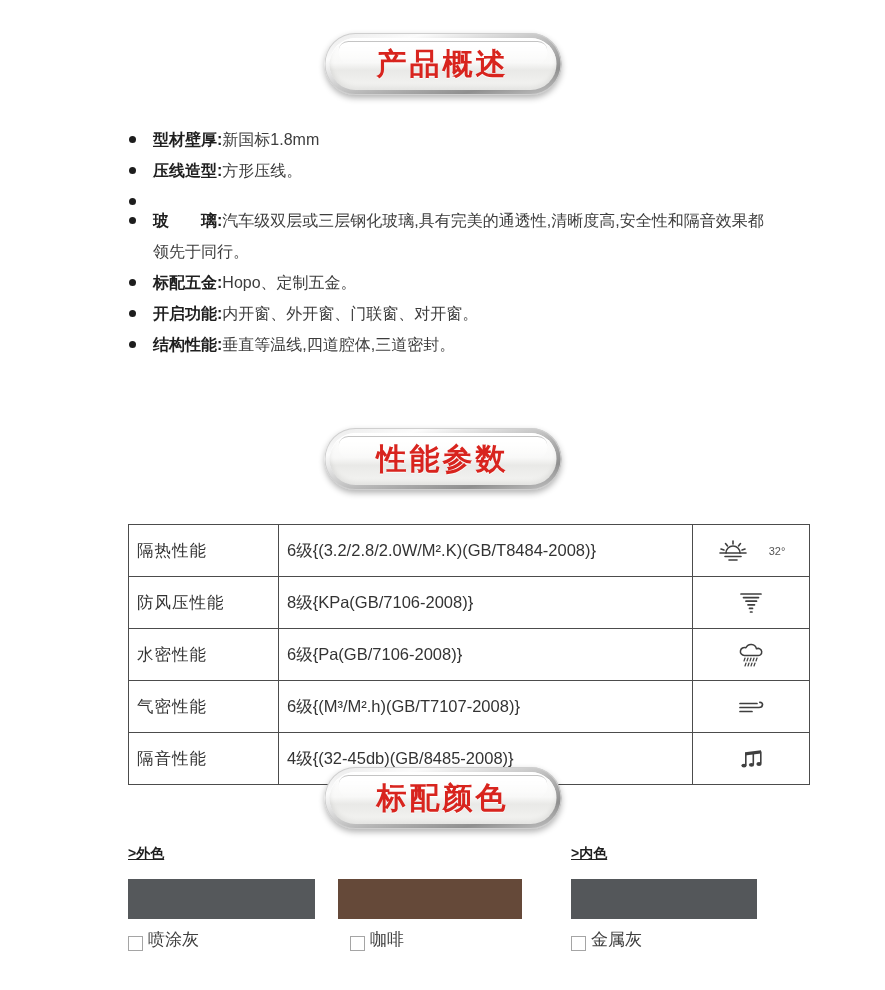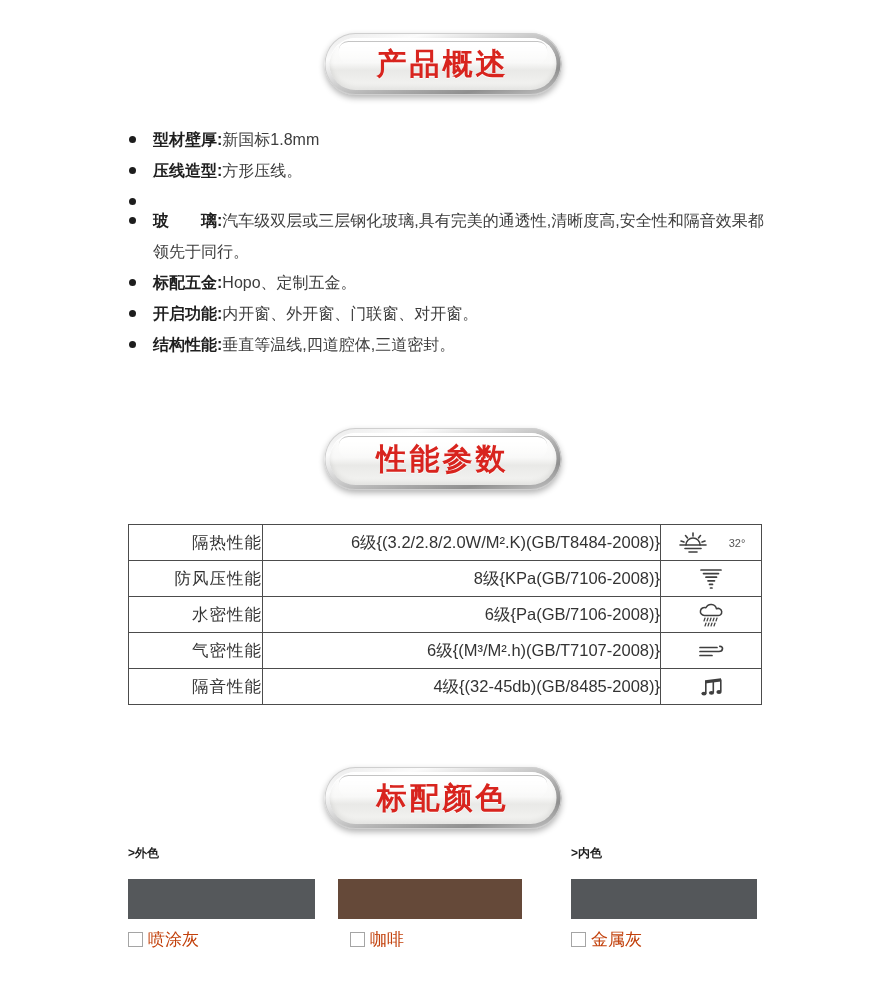--- a/index.html
+++ b/index.html
@@ -37,34 +37,34 @@
   
   .bullets{position:absolute;top:124px;left:128px;width:648px;}
   .bullet-item{display:flex;align-items:flex-start;}
   .bullet-dot{flex:none;width:7px;height:7px;border-radius:50%;background:#1d1d1d;margin:12px 17px 0 1px;}
   .bullet-text{font-size:16px;line-height:31px;color:#3d3d3d;}
   .bullet-label{font-weight:bold;color:#1f1f1f;}
 
   
   .perf-table{position:absolute;top:524px;left:128px;border-collapse:collapse;table-layout:fixed;width:630px;}
   .perf-table td{
-    border:1.5px solid #4c4c4c;height:35px;padding:0;text-align:right;
+    border:1.5px solid #4c4c4c;height:35px;padding:8px;text-align:left;
     font-size:16.5px;color:#333;vertical-align:middle;
   }
   .perf-table td.c-name{width:133px;letter-spacing:1px;}
   .perf-table td.c-val{width:397px;}
   .perf-table td.c-icon{width:100px;}
   .icon-cell{display:flex;align-items:center;justify-content:center;gap:20px;}
   .icon-note{font-size:11px;color:#555;}
   .tbl-icon{display:block;}
 
   
-  .group-label{position:absolute;top:845px;font-size:12px;font-weight:bold;color:#1f1f1f;}
+  .group-label{position:absolute;top:845px;font-size:14px;font-weight:bold;color:#1f1f1f;text-decoration:underline;}
   .swatch{position:absolute;top:879px;height:40px;}
-  .swatch-label{position:absolute;top:928px;font-size:17px;color:#c2410c;display:flex;align-items:center;}
+  .swatch-label{position:absolute;top:928px;font-size:17px;color:#404040;display:flex;align-items:flex-end;}
   .chk{display:inline-block;width:13px;height:13px;border:1px solid #a5a5a5;background:#fff;margin-right:5px;}
 </style>
 </head>
 <body>
 
 <div class="page">
 
   <div class="pill" style="top:33px;">
     <div class="pill-inner">
       <span class="pill-title">产品概述</span>

